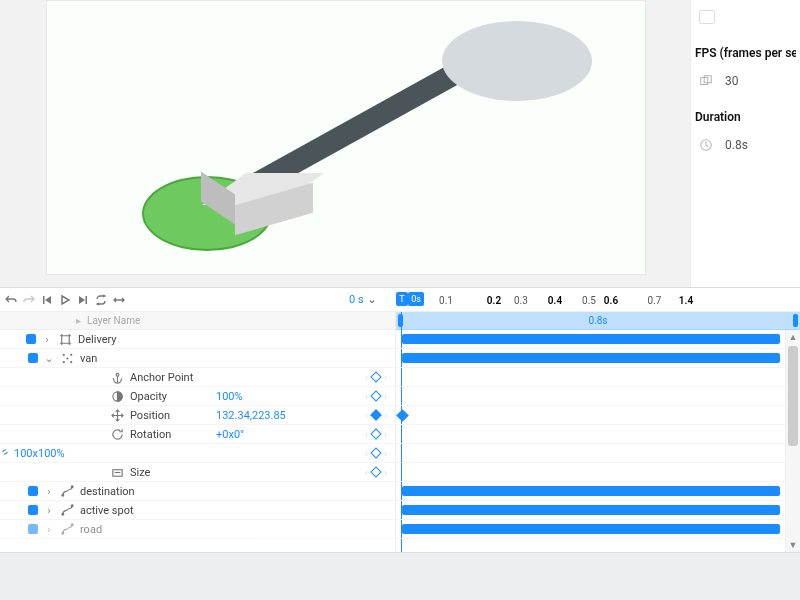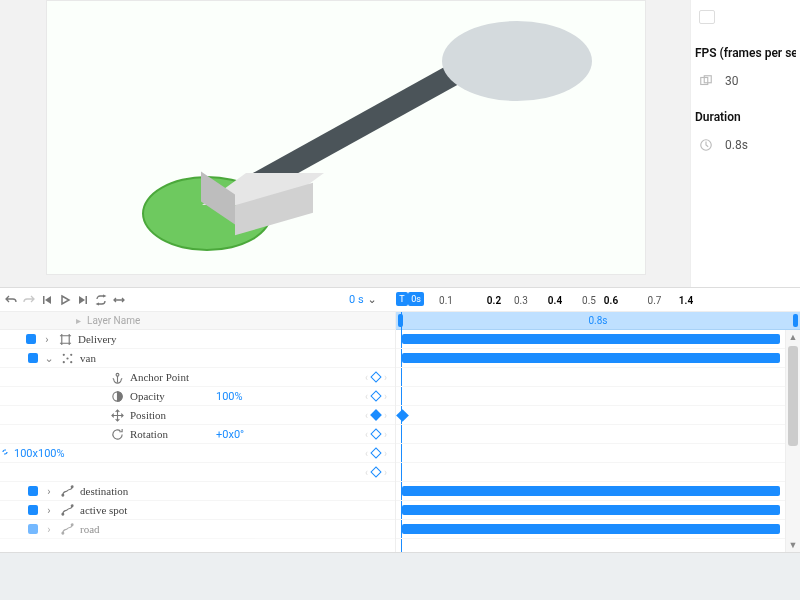--- a/index.html
+++ b/index.html
@@ -45,21 +45,21 @@
 .layer-header { height: 18px; background: #f7f7f7; border-bottom: 1px solid #eee; display: flex; align-items: center; padding-left: 76px; color: #aaa; font-size: 10px; gap: 6px; }
 .layer-header .disclose { color: #bbb; }
 
 .layer-row { height: 19px; display: flex; align-items: center; font-size: 11px; border-bottom: 1px solid #f5f5f5; position: relative; }
 .layer-row .cell-left { width: 216px; display: flex; align-items: center; gap: 6px; padding-left: 4px; }
 .layer-row .cell-right { flex: 1; display: flex; align-items: center; color: #1a8cff; }
 .vis-toggle { width: 10px; height: 10px; background: #1a8cff; border-radius: 2px; flex-shrink: 0; }
 .disclose-btn { width: 10px; color: #888; text-align: center; cursor: pointer; }
 .type-icon { width: 14px; height: 14px; display: inline-flex; align-items: center; justify-content: center; color: #777; }
 .type-icon svg { width: 13px; height: 13px; }
-.prop-label { color: #444; font-family: Liberation Serif, serif; }
+.prop-label { color: #444; }
 .prop-value { color: #1a8cff; }
 .link-icn { color: #1a8cff; margin-right: 4px; font-size: 10px; }
 .prev-kf, .next-kf { color: #ddd; font-size: 10px; padding: 0 2px; cursor: pointer; }
 .kf-diamond { width: 8px; height: 8px; transform: rotate(45deg); border: 1.5px solid #1a8cff; background: #fff; cursor: pointer; margin: 0 2px; }
 .kf-diamond.filled { background: #1a8cff; }
 .kf-cluster { position: absolute; right: 6px; display: flex; align-items: center; }
 
 .track-header { height: 18px; background: #bfe0ff; border-bottom: 1px solid #a8d2f7; position: relative; }
 .track-header .duration-bar { position: absolute; left: 4px; right: 4px; top: 3px; bottom: 3px; display: flex; align-items: center; justify-content: center; color: #1a8cff; font-size: 10px; }
 .track-header .handle { position: absolute; width: 5px; top: 2px; bottom: 2px; background: #1a8cff; border-radius: 2px; }
@@ -261,20 +261,23 @@
                   <path d="M7 1v12M1 7h12M5 3l2-2 2 2M5 11l2 2 2-2M3 5L1 7l2 2M11 5l2 2-2 2"></path>
                 </svg>
               </span>
               <span class="prop-label">Position</span>
             </div>
             <span class="kf-cluster">
               <span class="prev-kf">‹</span>
               <span class="kf-diamond filled"></span>
               <span class="next-kf">›</span>
             </span>
+            <div class="cell-right">
+              <span class="prop-value">132.34,223.85</span>
+            </div>
           </div>
           <div class="layer-row">
             <div class="cell-left">
               <span style="width: 36px; flex-shrink: 0;"></span>
               <span style="width: 58px; flex-shrink: 0;"></span>
               <span class="type-icon">
                 <svg viewBox="0 0 14 14" fill="none" stroke="currentColor" stroke-width="1.2">
                   <path d="M12 7a5 5 0 11-2-4M12 1v3H9"></path>
                 </svg>
               </span>
@@ -296,20 +299,31 @@
               <span class="next-kf">›</span>
             </span>
             <div class="cell-right">
               <span class="link-icn"><svg width="10" height="10" viewBox="0 0 10 10" fill="none" stroke="#1a8cff" stroke-width="1.2">
                   <path d="M3 5a2 2 0 012-2h1M7 5a2 2 0 01-2 2H4"></path>
                 </svg></span>
               <span class="prop-value">100x100%</span>
             </div>
           </div>
           <div class="layer-row">
+            <div class="cell-left">
+              <span style="width: 36px; flex-shrink: 0;"></span>
+              <span style="width: 58px; flex-shrink: 0;"></span>
+              <span class="type-icon">
+                <svg viewBox="0 0 14 14" fill="none" stroke="currentColor" stroke-width="1.2">
+                  <rect x="2" y="4" width="10" height="7"></rect>
+                  <path d="M4 7h6"></path>
+                </svg>
+              </span>
+              <span class="prop-label">Size</span>
+            </div>
             <span class="kf-cluster">
               <span class="prev-kf">‹</span>
               <span class="kf-diamond"></span>
               <span class="next-kf">›</span>
             </span>
           </div>
           <div class="layer-row">
             <div class="cell-left">
               <span style="width: 18px; flex-shrink: 0;"></span>
               <span class="vis-toggle"></span>

